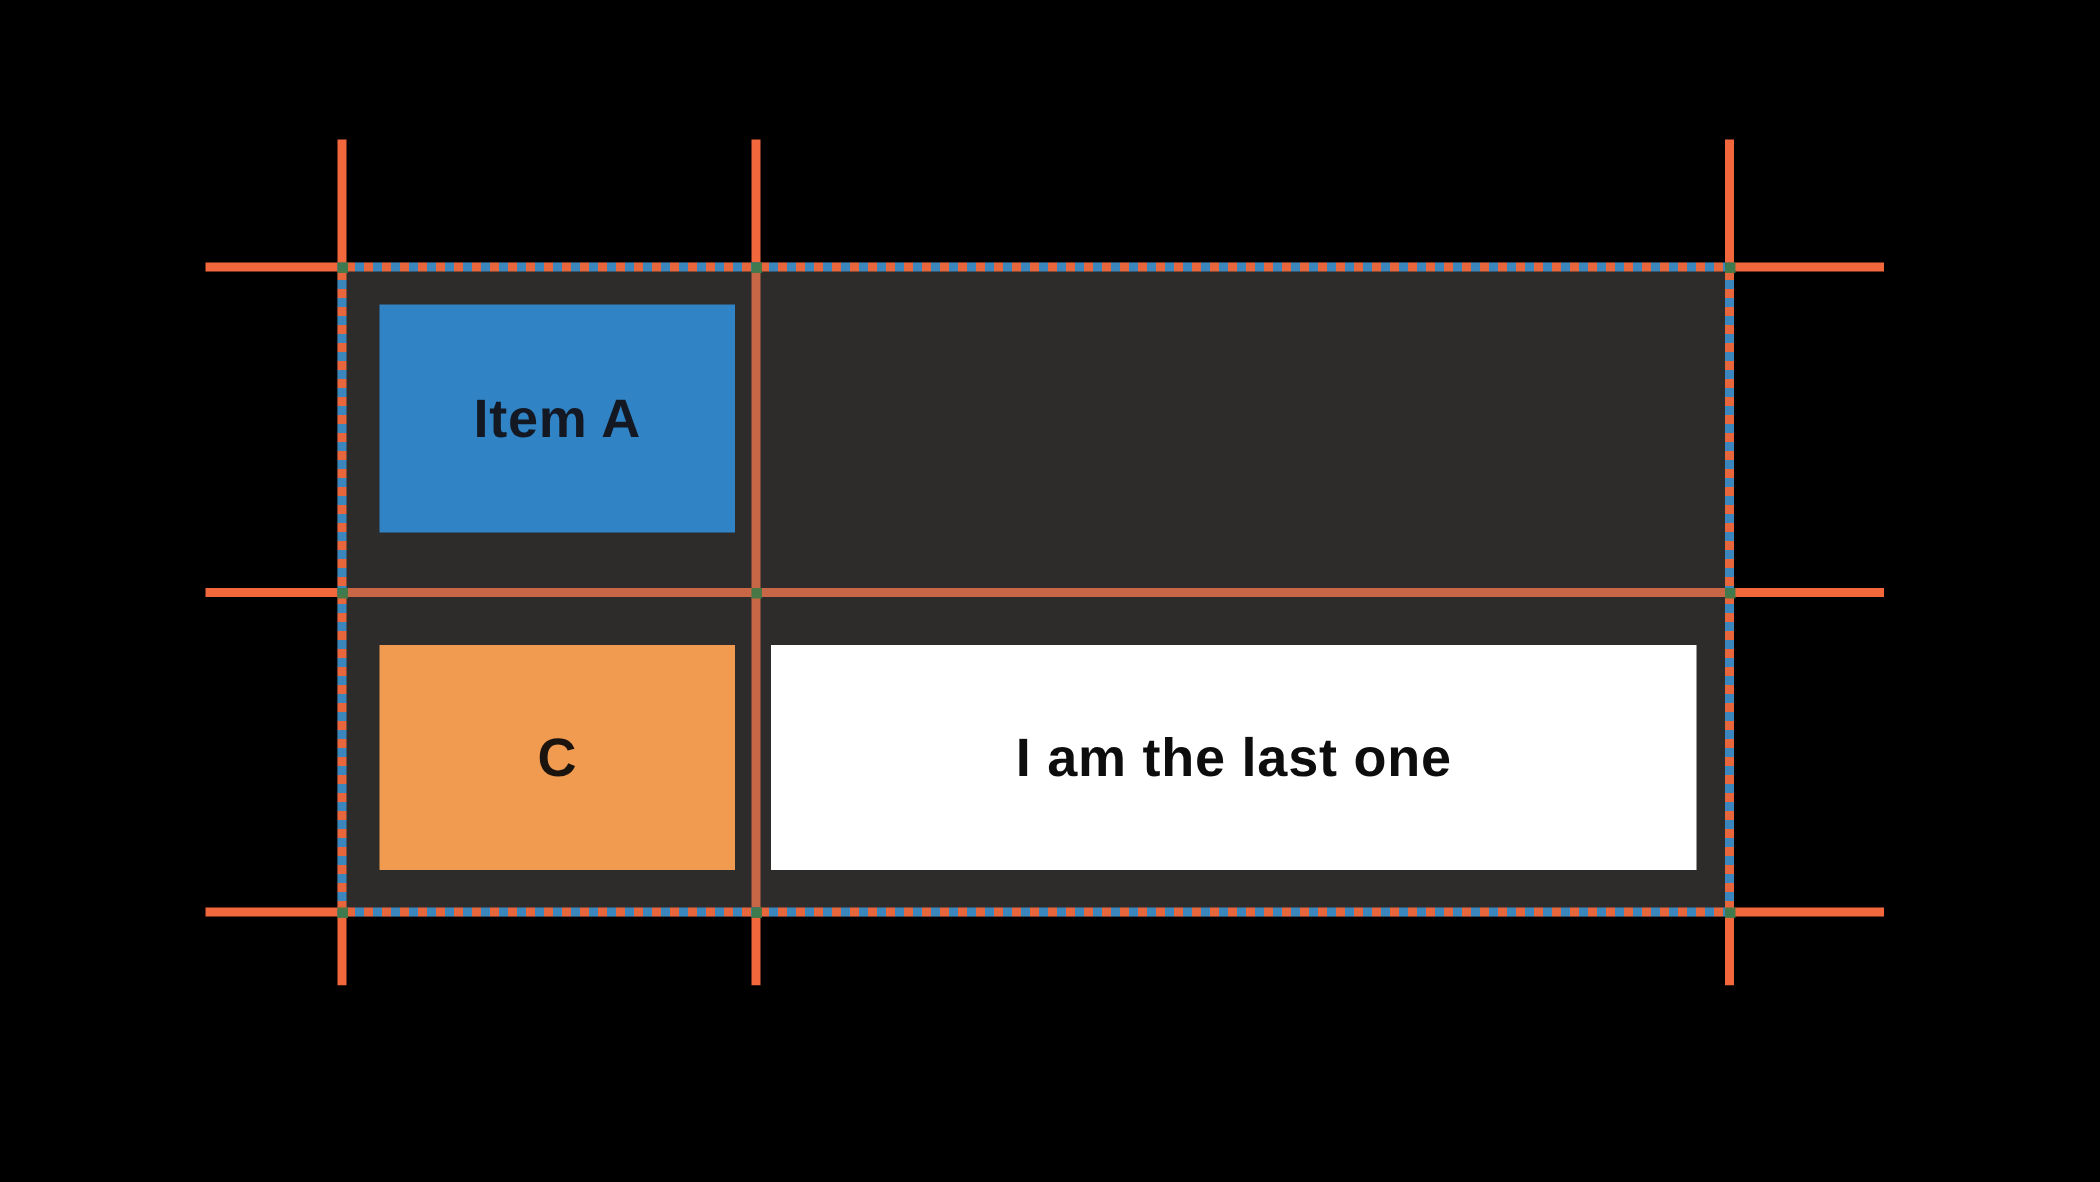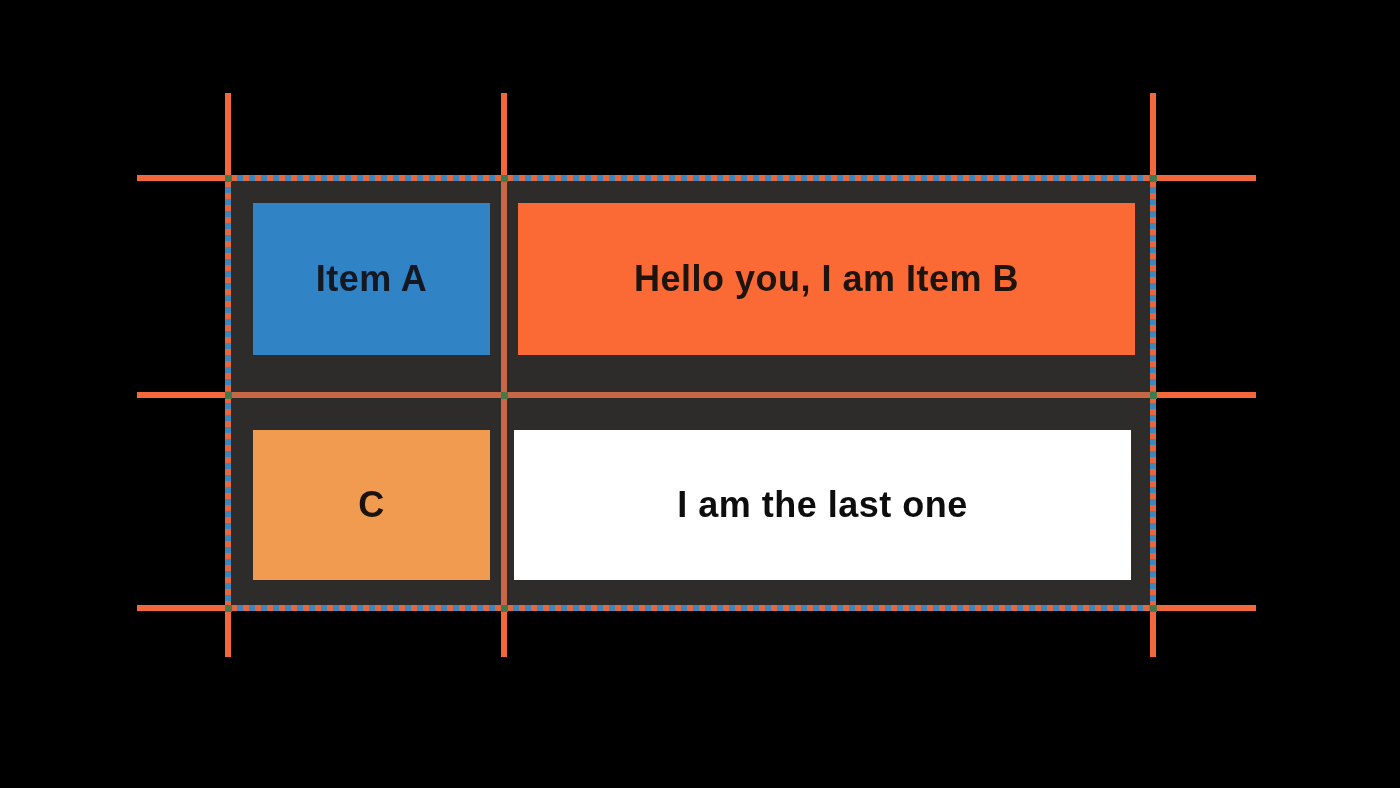--- a/index.html
+++ b/index.html
@@ -103,19 +103,18 @@
   <div class="abs marker" style="left:1150px;top:175px;"></div>
   <div class="abs marker" style="left:225px; top:392px;"></div>
   <div class="abs marker" style="left:501px; top:392px;"></div>
   <div class="abs marker" style="left:1150px;top:392px;"></div>
   <div class="abs marker" style="left:225px; top:605px;"></div>
   <div class="abs marker" style="left:501px; top:605px;"></div>
   <div class="abs marker" style="left:1150px;top:605px;"></div>
 
   <div class="abs grid-item" style="left: 253px; top: 203px; width: 237px; height: 152px; background: rgb(48, 131, 197); color: rgb(19, 24, 34);">Item A</div>
 
-  <div class="abs grid-item" style="left: 518px; top: 203px; width: 617px; height: 152px; background: rgb(251, 106, 52); color: rgb(29, 20, 14);">Hello you, I am Item B</div>
 
   <div class="abs grid-item" style="left: 253px; top: 430px; width: 237px; height: 150px; background: rgb(241, 155, 81); color: rgb(27, 19, 13);">C</div>
 
   <div class="abs grid-item" style="left: 514px; top: 430px; width: 617px; height: 150px; background: rgb(255, 255, 255); color: rgb(13, 13, 13);">I am the last one</div>
 
 </div>
 
 </body></html>

